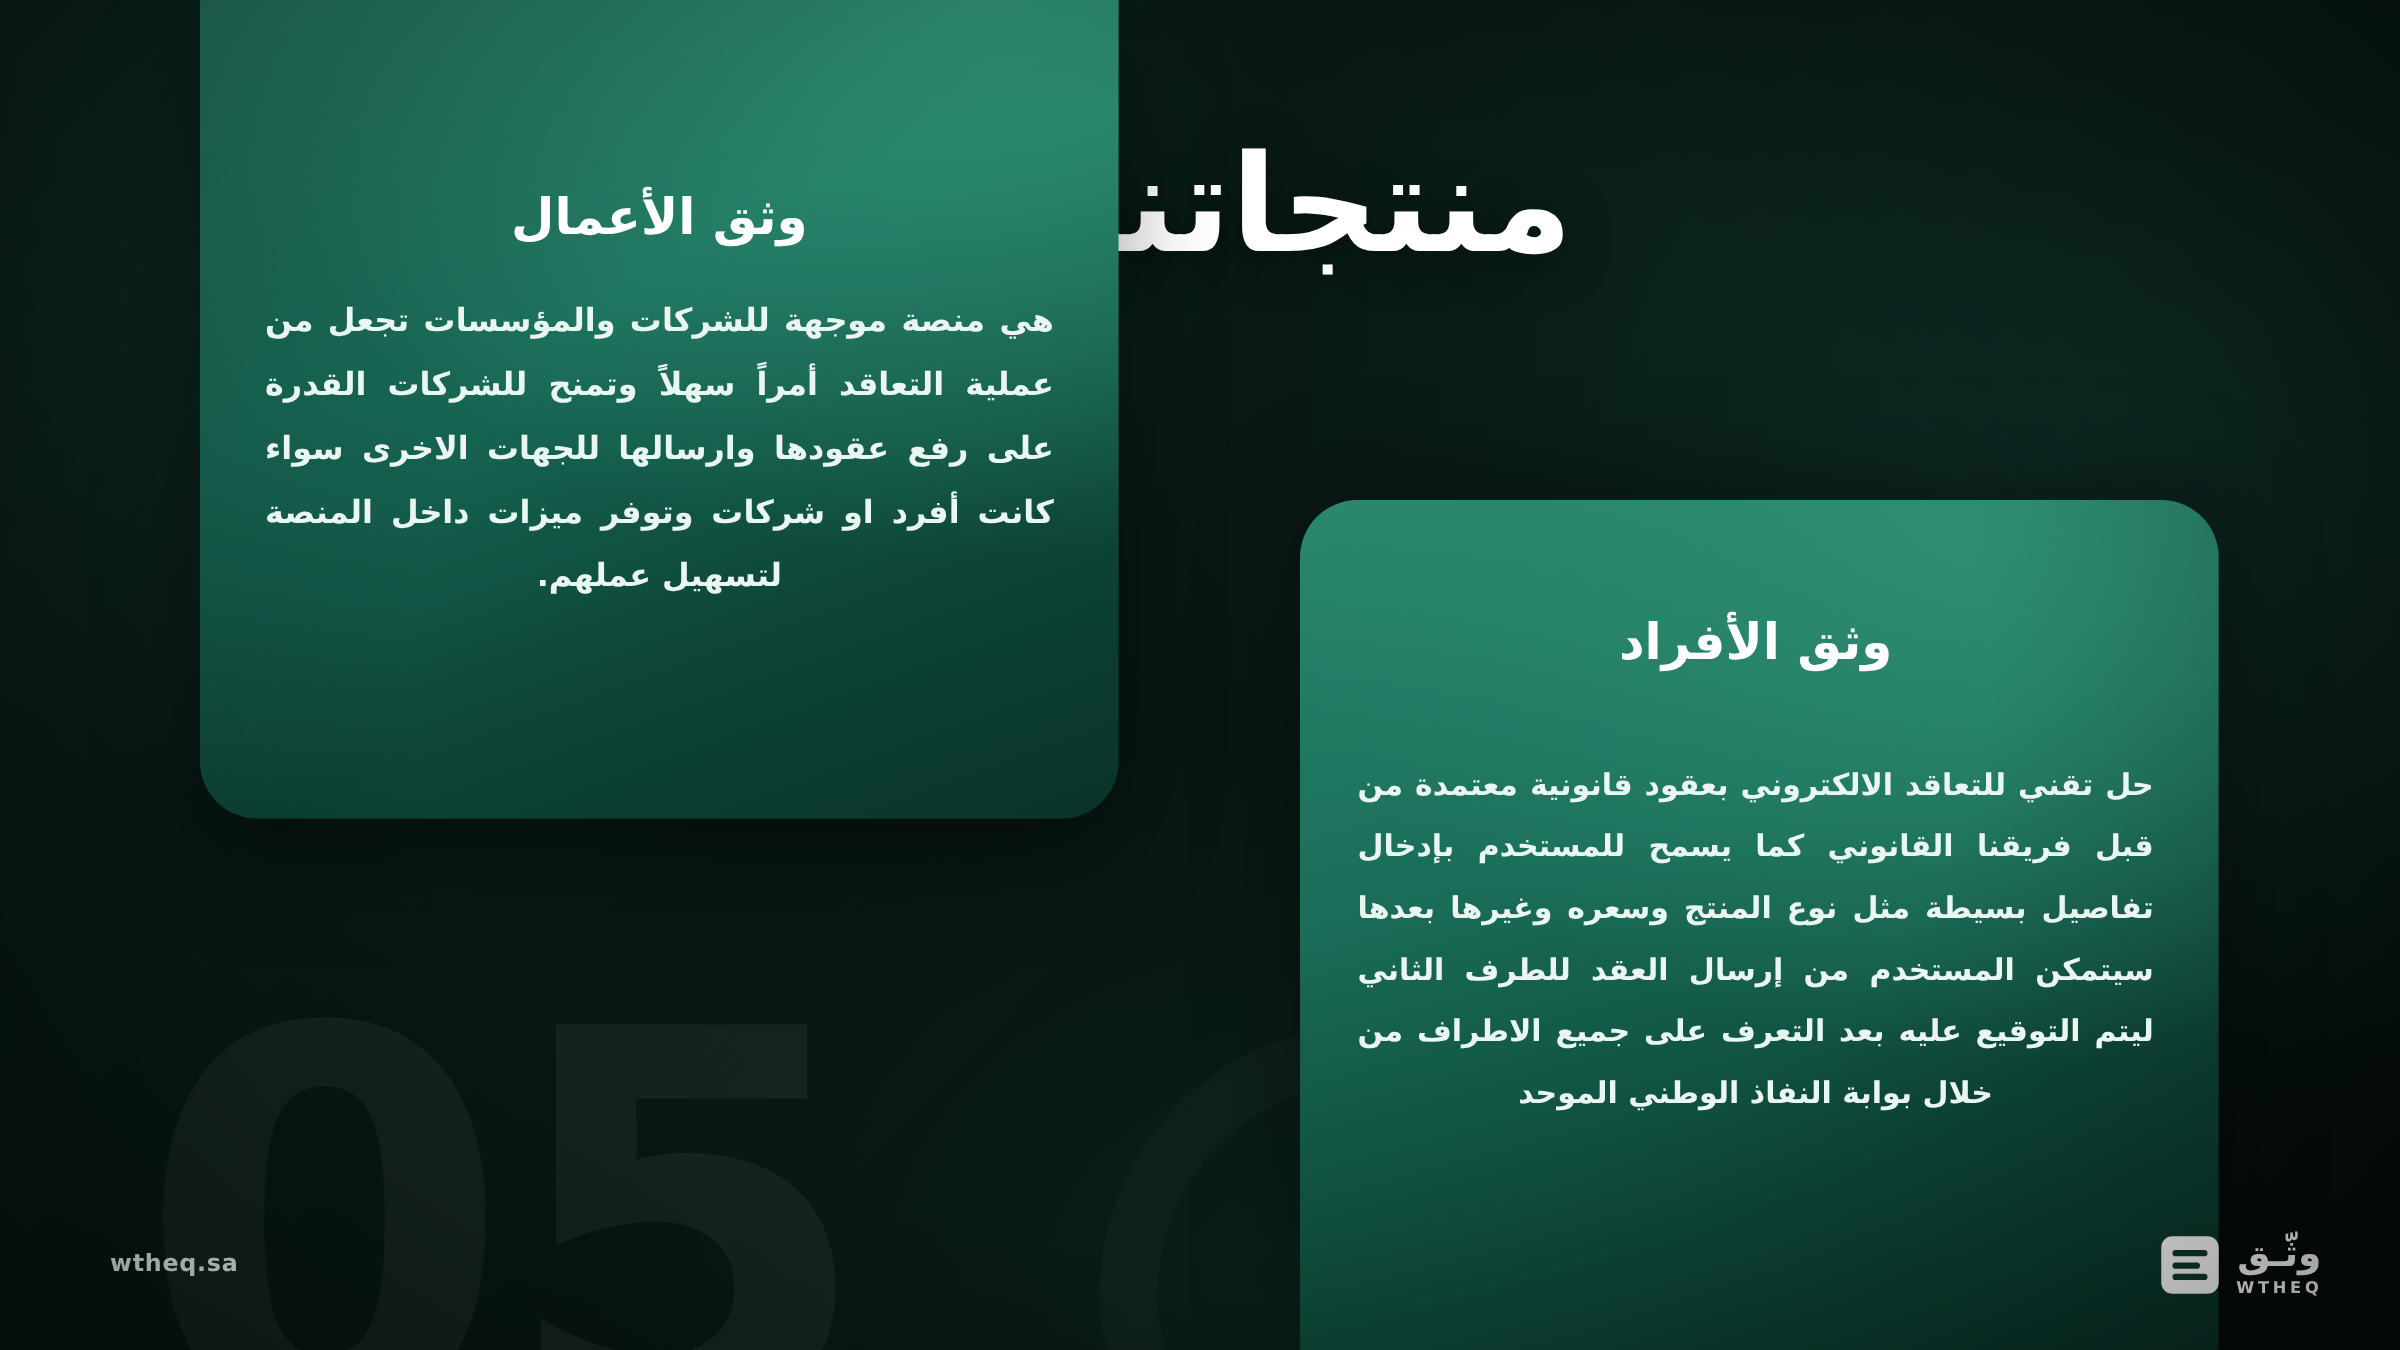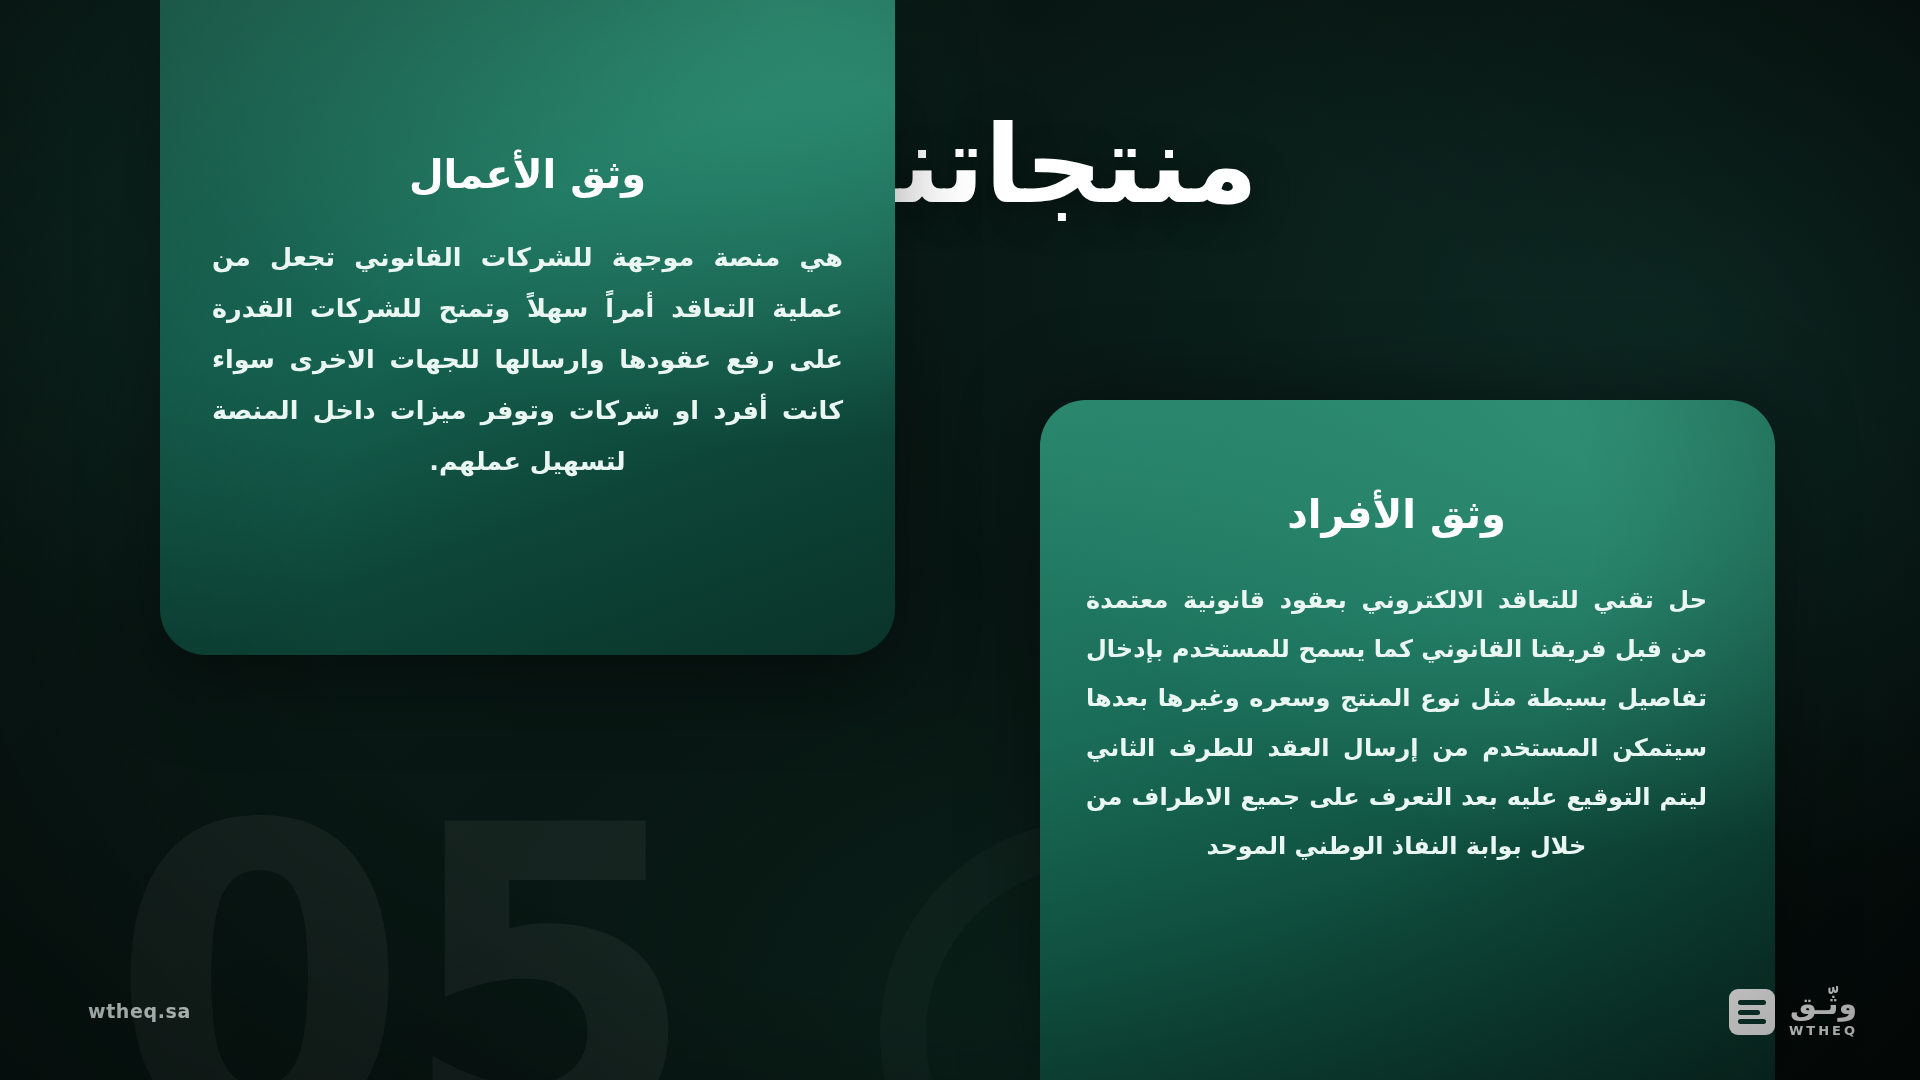--- a/index.html
+++ b/index.html
@@ -137,21 +137,21 @@
     height: 680px;
     border-top-left-radius: 46px;
     border-top-right-radius: 46px;
     border-bottom-left-radius: 0;
     border-bottom-right-radius: 0;
     background:
       radial-gradient(ellipse 900px 640px at 80% 0%, #2f8f74 0%, rgba(47,143,116,0) 70%),
       linear-gradient(165deg, #2a876e 0%, #1a6e59 38%, #0e4a3b 70%, #0a3228 100%);
     box-shadow: 0 -10px 80px rgba(0,0,0,0.35);
   }
-  #card-individuals .inner { padding: 90px 68px 0 46px; }
+  #card-individuals .inner { padding: 90px 52px 0 46px; gap: 28px; }
   #card-individuals .card-title { font-size: 40px; margin-bottom: 38px; text-align: center; }
   #card-individuals .card-body { font-size: 24px; line-height: 2.05; }
 
   
   .site-url {
     position: absolute;
     left: 88px;
     bottom: 58px;
     color: #e8f3ef;
     font-size: 19px;
@@ -213,21 +213,21 @@
 
   <div class="ghost-number">05</div>
   <div class="ghost-circle"></div>
   <div class="ghost-circle two"></div>
 
   <h1 class="main-title">منتجاتنا</h1>
 
   <section class="card" id="card-business">
     <div class="inner">
       <h2 class="card-title">وثق الأعمال</h2>
-      <p class="card-body">هي منصة موجهة للشركات القانوني تجعل من عملية التعاقد أمراً سهلاً وتمنح للشركات القدرة على رفع عقودها وارسالها للجهات الاخرى سواء كانت أفرد او شركات وتوفر ميزات داخل المنصة لتسهيل عملهم.</p>
+      <p class="card-body">هي منصة موجهة للشركات والمؤسسات تجعل من عملية التعاقد أمراً سهلاً وتمنح للشركات القدرة على رفع عقودها وارسالها للجهات الاخرى سواء كانت أفرد او شركات وتوفر ميزات داخل المنصة لتسهيل عملهم.</p>
     </div>
   </section>
 
   <section class="card" id="card-individuals">
     <div class="inner">
       <h2 class="card-title">وثق الأفراد</h2>
       <p class="card-body">حل تقني للتعاقد الالكتروني بعقود قانونية معتمدة من قبل فريقنا القانوني كما يسمح للمستخدم بإدخال تفاصيل بسيطة مثل نوع المنتج وسعره وغيرها بعدها سيتمكن المستخدم من إرسال العقد للطرف الثاني ليتم التوقيع عليه بعد التعرف على جميع الاطراف من خلال بوابة النفاذ الوطني الموحد</p>
     </div>
   </section>
 

